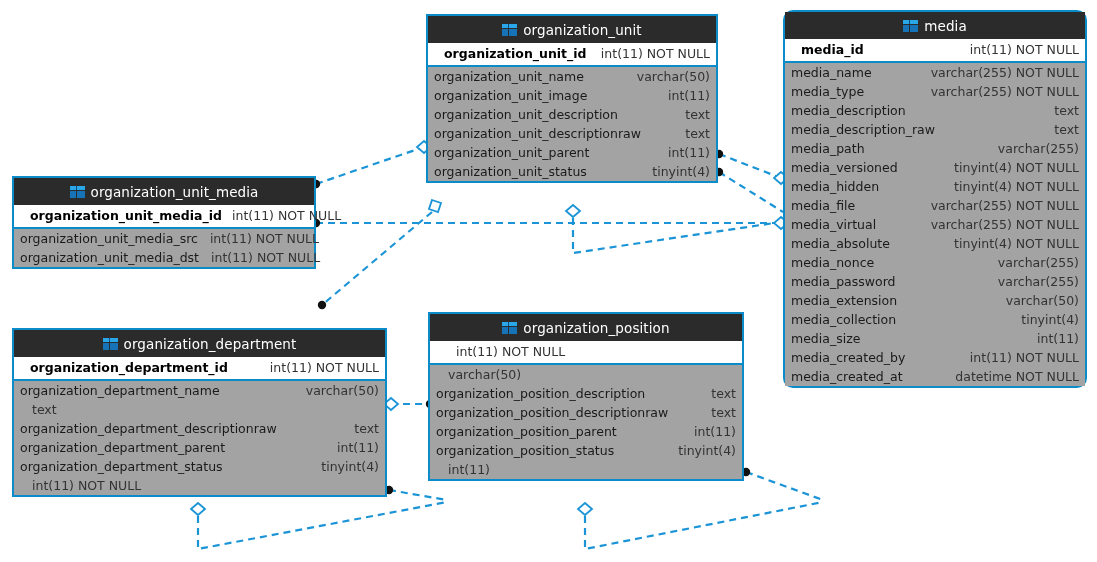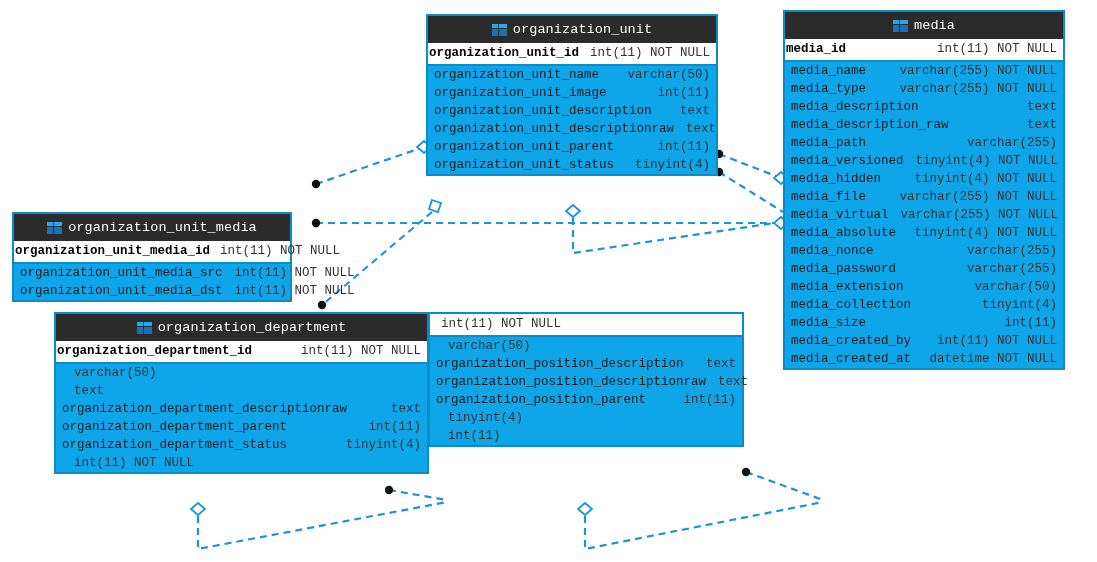--- a/index.html
+++ b/index.html
@@ -1,21 +1,21 @@
 <!DOCTYPE html>
 <html><head>
 <meta charset="utf-8">
 <style>
   html,body{margin:0;padding:0;}
   body{
     width:1097px;height:562px;position:relative;overflow:hidden;
     background:#ffffff;
     font-family:"DejaVu Sans","Liberation Sans",sans-serif;
   }
-  #canvas{position:absolute;left:0;top:0;width:1097px;height:562px;font-family:Liberation Mono, monospace;}
+  #canvas{position:absolute;left:0;top:0;width:1097px;height:562px;}
   .edges{position:absolute;left:0;top:0;width:1097px;height:562px;pointer-events:none;}
 
   .table{
     position:absolute;
     border:2px solid #0b8bc8;
     background:#ffffff;
     box-sizing:border-box;
     box-shadow:0 0 0 0 rgba(0,0,0,0);
   }
   .tbl-header{
@@ -33,41 +33,41 @@
   .tbl-icon i{position:absolute;display:block;background:#2aa7e8;}
   .tbl-icon i.bar{left:0;top:0;width:15px;height:4px;background:#2aa7e8;}
   .tbl-icon i.c1{left:0;top:5px;width:6px;height:7px;background:#1673b8;}
   .tbl-icon i.c2{left:7px;top:5px;width:8px;height:7px;background:#1673b8;}
   .tbl-icon i.nick{left:6px;top:0;width:1px;height:4px;background:#0f4d7a;}
 
   .pk-row{
     display:flex;justify-content:space-between;align-items:center;
     background:#ffffff;
     border-bottom:2px solid #0b8bc8;
-    padding:3px 6px 4px 1px;
+    padding:3px 6px 4px 16px;
     font-size:12.5px;
     color:#111111;
   }
   .pk-row .fname{font-weight:bold;color:#000;}
   .pk-row .ftype{color:#333;padding-left:10px;white-space:nowrap;}
 
-  .rows{background:#0ea5e9;}
+  .rows{background:#a3a3a3;}
   .frow{
     display:flex;justify-content:space-between;align-items:center;
     padding:2px 6px 2px 6px;
     font-size:12.5px;
     color:#1a1a1a;
   }
   .frow .ftype{color:#333;padding-left:12px;white-space:nowrap;}
 
   
   #t-organization_unit{left:426px;top:14px;width:292px;}
-  #t-media{left:783px;top:10px;width:282px;}
-  #t-organization_unit_media{left:12px;top:176px;width:280px;margin-top:36px;}
-  #t-organization_department{left:12px;top:312px;width:375px;margin-left:42px;}
+  #t-media{left:783px;top:10px;width:304px;border-radius:10px;}
+  #t-organization_unit_media{left:12px;top:176px;width:304px;}
+  #t-organization_department{left:12px;top:328px;width:375px;}
   #t-organization_position{left:428px;top:312px;width:316px;}
 </style>
 </head>
 <body>
 
 <div id="canvas">
 
   <svg class="edges" width="1097" height="562" viewBox="0 0 1097 562">
     <defs></defs>
     <g stroke="#1a94d6" stroke-width="2.2" fill="none" stroke-dasharray="7,5">
@@ -284,20 +284,21 @@
           <i class="c2"></i>
         </span>
       <span>organization_department</span>
     </div>
     <div class="pk-row">
       <span class="fname">organization_department_id</span>
       <span class="ftype">int(11) NOT NULL</span>
     </div>
     <div class="rows">
       <div class="frow">
+          <span>organization_department_name</span>
           <span class="ftype">varchar(50)</span>
         </div>
       <div class="frow">
           <span class="ftype">text</span>
         </div>
       <div class="frow">
           <span>organization_department_descriptionraw</span>
           <span class="ftype">text</span>
         </div>
       <div class="frow">
@@ -308,40 +309,50 @@
           <span>organization_department_status</span>
           <span class="ftype">tinyint(4)</span>
         </div>
       <div class="frow">
           <span class="ftype">int(11) NOT NULL</span>
         </div>
     </div>
   </div>
 
   <div class="table" id="t-organization_position">
+    <div class="tbl-header">
+      <span class="tbl-icon">
+          <i class="bar"></i>
+          <i class="nick"></i>
+          <i class="c1"></i>
+          <i class="c2"></i>
+        </span>
+      <span>organization_position</span>
+    </div>
     <div class="pk-row">
       <span class="ftype">int(11) NOT NULL</span>
     </div>
     <div class="rows">
       <div class="frow">
           <span class="ftype">varchar(50)</span>
         </div>
       <div class="frow">
           <span>organization_position_description</span>
           <span class="ftype">text</span>
         </div>
       <div class="frow">
           <span>organization_position_descriptionraw</span>
           <span class="ftype">text</span>
         </div>
       <div class="frow">
           <span>organization_position_parent</span>
           <span class="ftype">int(11)</span>
         </div>
       <div class="frow">
+          <span>organization_position_status</span>
           <span class="ftype">tinyint(4)</span>
         </div>
       <div class="frow">
           <span class="ftype">int(11)</span>
         </div>
     </div>
   </div>
 
 </div>
 

